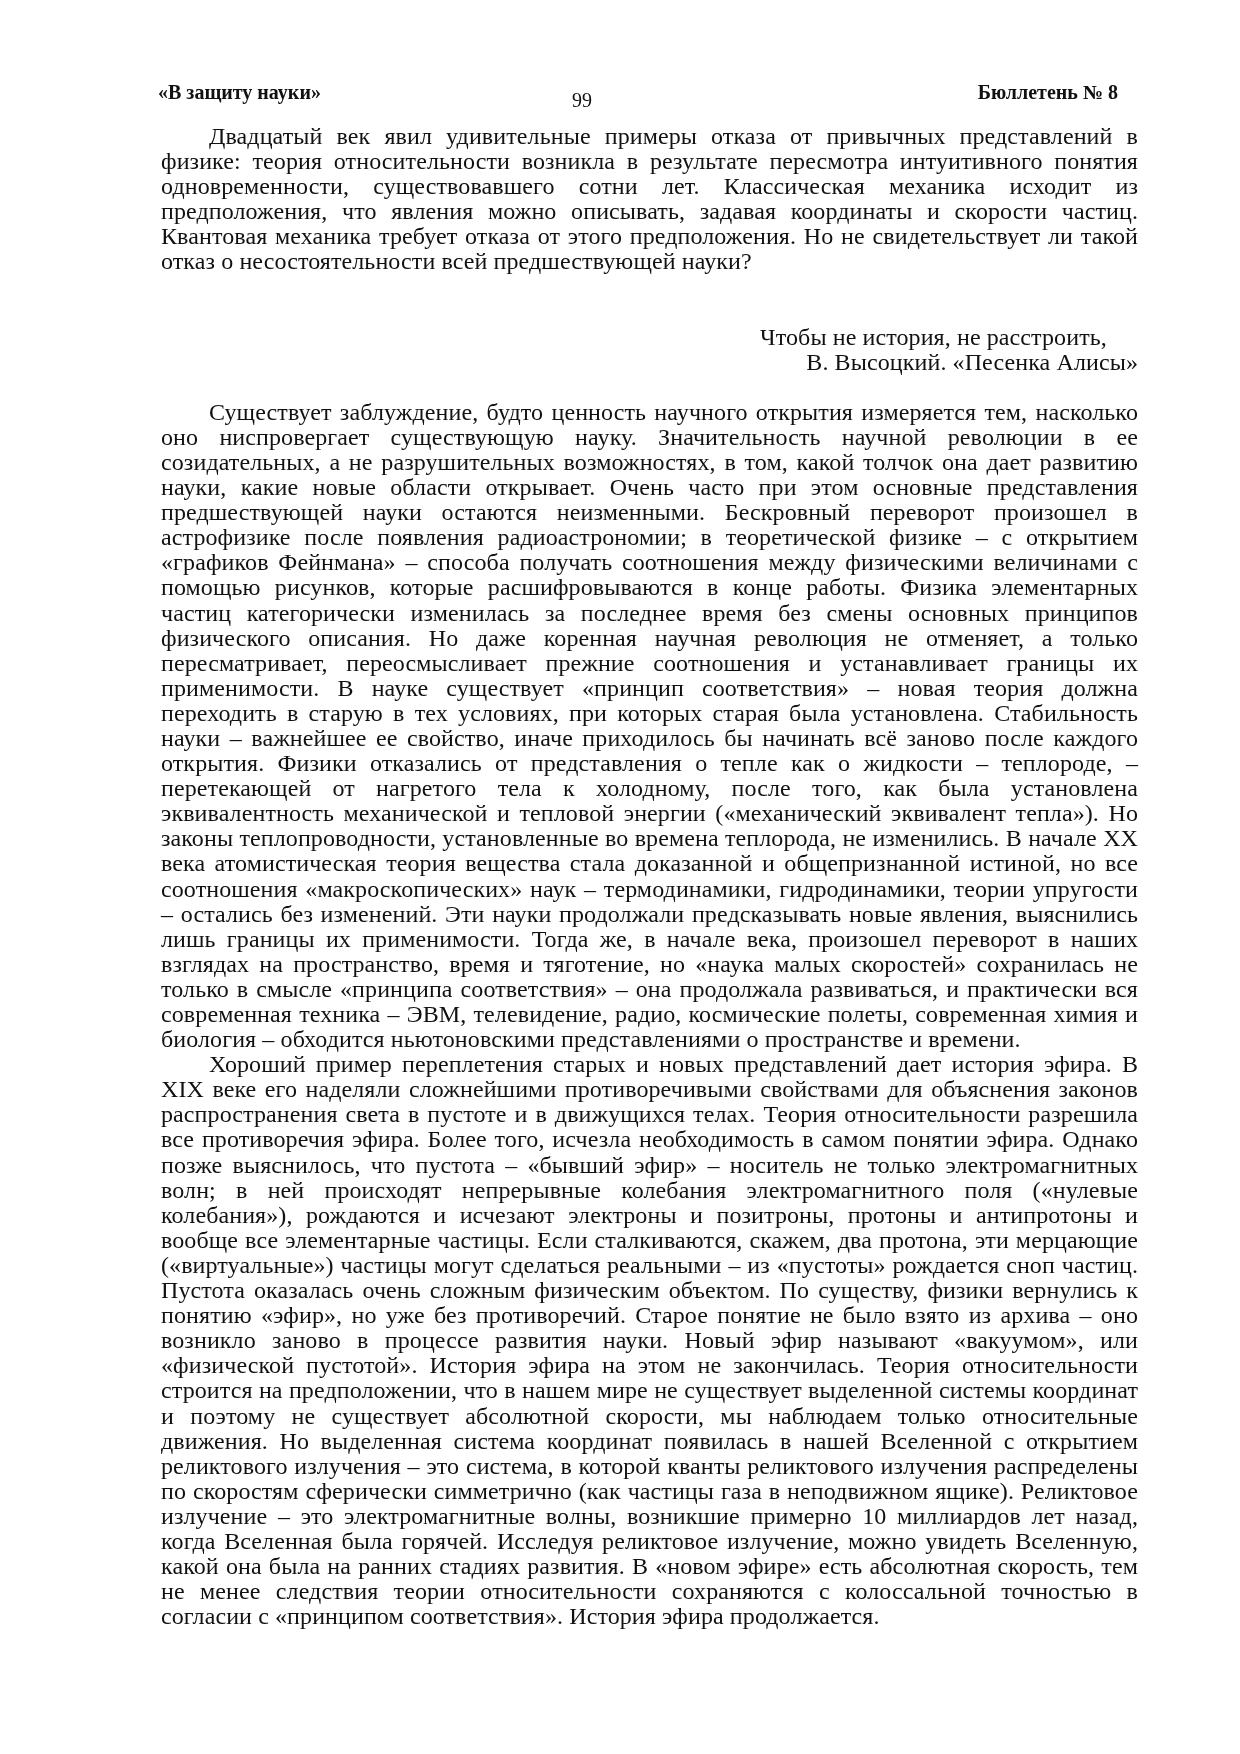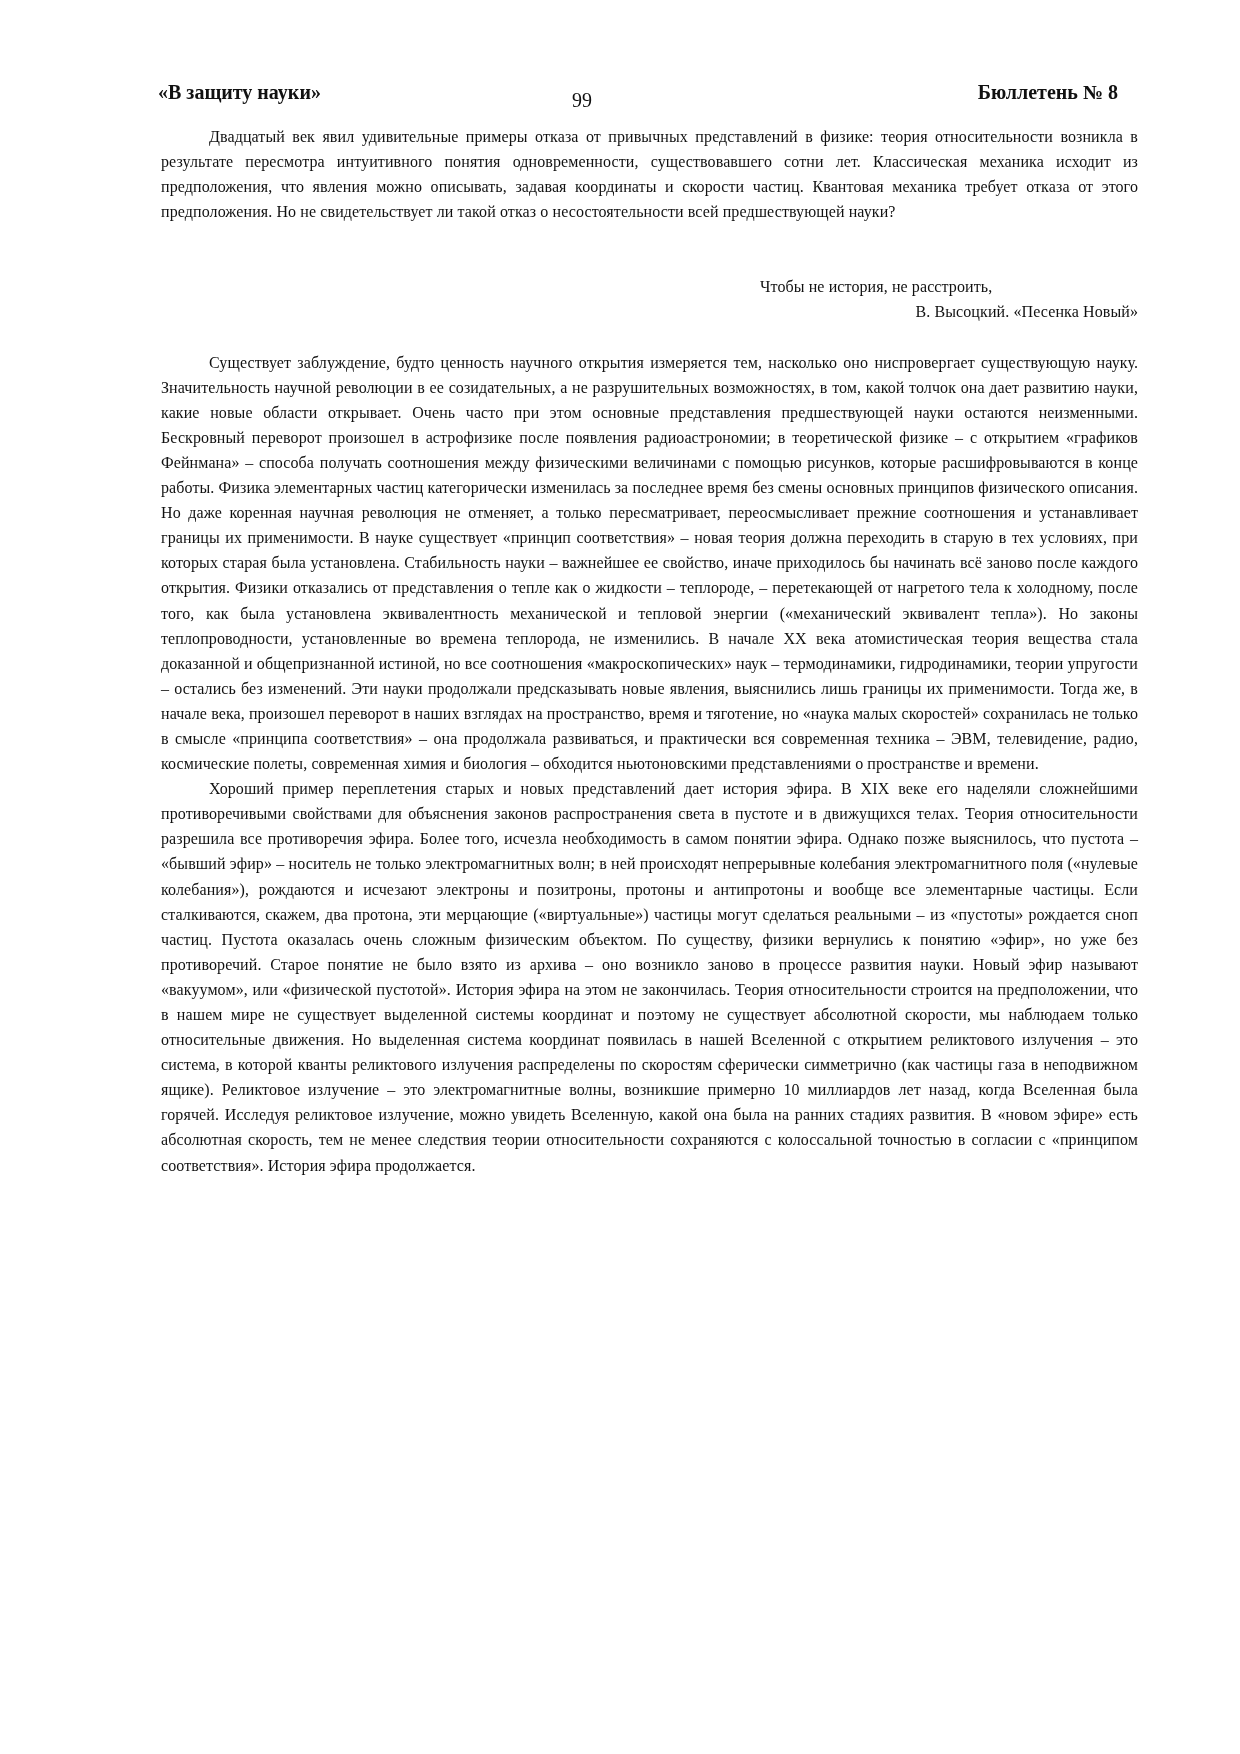--- a/index.html
+++ b/index.html
@@ -43,21 +43,21 @@
     position: absolute;
     right: 20px;
     top: 0;
     font-weight: bold;
   }
   .content {
     position: absolute;
     left: 161px;
     top: 124px;
     width: 977px;
-    font-size: 16px;
+    font-size: 24px;
     line-height: 25.1px;
     text-align: justify;
     letter-spacing: 0.1px;
   }
   .content p {
     margin: 0;
     padding: 0;
     text-indent: 48px;
   }
   .epigraph {
@@ -89,21 +89,21 @@
     <span class="h-right">Бюллетень № 8</span>
   </div>
 
   <div class="content">
 
     <p>Двадцатый век явил удивительные примеры отказа от привычных представлений в физике: теория относительности возникла в результате пересмотра интуитивного понятия одновременности, существовавшего сотни лет. Классическая механика исходит из предположения, что явления можно описывать, задавая координаты и скорости частиц. Квантовая механика требует отказа от этого предположения. Но не свидетельствует ли такой отказ о несостоятельности всей предшествующей науки?</p>
 
     <div class="epigraph">
       <span class="verse-line">Чтобы не история, не расстроить,</span>
       <span class="attribution">
-        <span class="attr-name">В. Высоцкий.</span><span> «Песенка Новый»</span>
+        <span class="attr-name">В. Высоцкий.</span><span> «Песенка Алисы»</span>
       </span>
     </div>
 
     <p>Существует заблуждение, будто ценность научного открытия измеряется тем, насколько оно ниспровергает существующую науку. Значительность научной революции в ее созидательных, а не разрушительных возможностях, в том, какой толчок она дает развитию науки, какие новые области открывает. Очень часто при этом основные представления предшествующей науки остаются неизменными. Бескровный переворот произошел в астрофизике после появления радиоастрономии; в теоретической физике – с открытием «графиков Фейнмана» – способа получать соотношения между физическими величинами с помощью рисунков, которые расшифровываются в конце работы. Физика элементарных частиц категорически изменилась за последнее время без смены основных принципов физического описания. Но даже коренная научная революция не отменяет, а только пересматривает, переосмысливает прежние соотношения и устанавливает границы их применимости. В науке существует «принцип соответствия» – новая теория должна переходить в старую в тех условиях, при которых старая была установлена. Стабильность науки – важнейшее ее свойство, иначе приходилось бы начинать всё заново после каждого открытия. Физики отказались от представления о тепле как о жидкости – теплороде, – перетекающей от нагретого тела к холодному, после того, как была установлена эквивалентность механической и тепловой энергии («механический эквивалент тепла»). Но законы теплопроводности, установленные во времена теплорода, не изменились. В начале XX века атомистическая теория вещества стала доказанной и общепризнанной истиной, но все соотношения «макроскопических» наук – термодинамики, гидродинамики, теории упругости – остались без изменений. Эти науки продолжали предсказывать новые явления, выяснились лишь границы их применимости. Тогда же, в начале века, произошел переворот в наших взглядах на пространство, время и тяготение, но «наука малых скоростей» сохранилась не только в смысле «принципа соответствия» – она продолжала развиваться, и практически вся современная техника – ЭВМ, телевидение, радио, космические полеты, современная химия и биология – обходится ньютоновскими представлениями о пространстве и времени.</p>
 
     <p>Хороший пример переплетения старых и новых представлений дает история эфира. В XIX веке его наделяли сложнейшими противоречивыми свойствами для объяснения законов распространения света в пустоте и в движущихся телах. Теория относительности разрешила все противоречия эфира. Более того, исчезла необходимость в самом понятии эфира. Однако позже выяснилось, что пустота – «бывший эфир» – носитель не только электромагнитных волн; в ней происходят непрерывные колебания электромагнитного поля («нулевые колебания»), рождаются и исчезают электроны и позитроны, протоны и антипротоны и вообще все элементарные частицы. Если сталкиваются, скажем, два протона, эти мерцающие («виртуальные») частицы могут сделаться реальными – из «пустоты» рождается сноп частиц. Пустота оказалась очень сложным физическим объектом. По существу, физики вернулись к понятию «эфир», но уже без противоречий. Старое понятие не было взято из архива – оно возникло заново в процессе развития науки. Новый эфир называют «вакуумом», или «физической пустотой». История эфира на этом не закончилась. Теория относительности строится на предположении, что в нашем мире не существует выделенной системы координат и поэтому не существует абсолютной скорости, мы наблюдаем только относительные движения. Но выделенная система координат появилась в нашей Вселенной с открытием реликтового излучения – это система, в которой кванты реликтового излучения распределены по скоростям сферически симметрично (как частицы газа в неподвижном ящике). Реликтовое излучение – это электромагнитные волны, возникшие примерно 10 миллиардов лет назад, когда Вселенная была горячей. Исследуя реликтовое излучение, можно увидеть Вселенную, какой она была на ранних стадиях развития. В «новом эфире» есть абсолютная скорость, тем не менее следствия теории относительности сохраняются с колоссальной точностью в согласии с «принципом соответствия». История эфира продолжается.</p>
 
   </div>
 
 </div>

